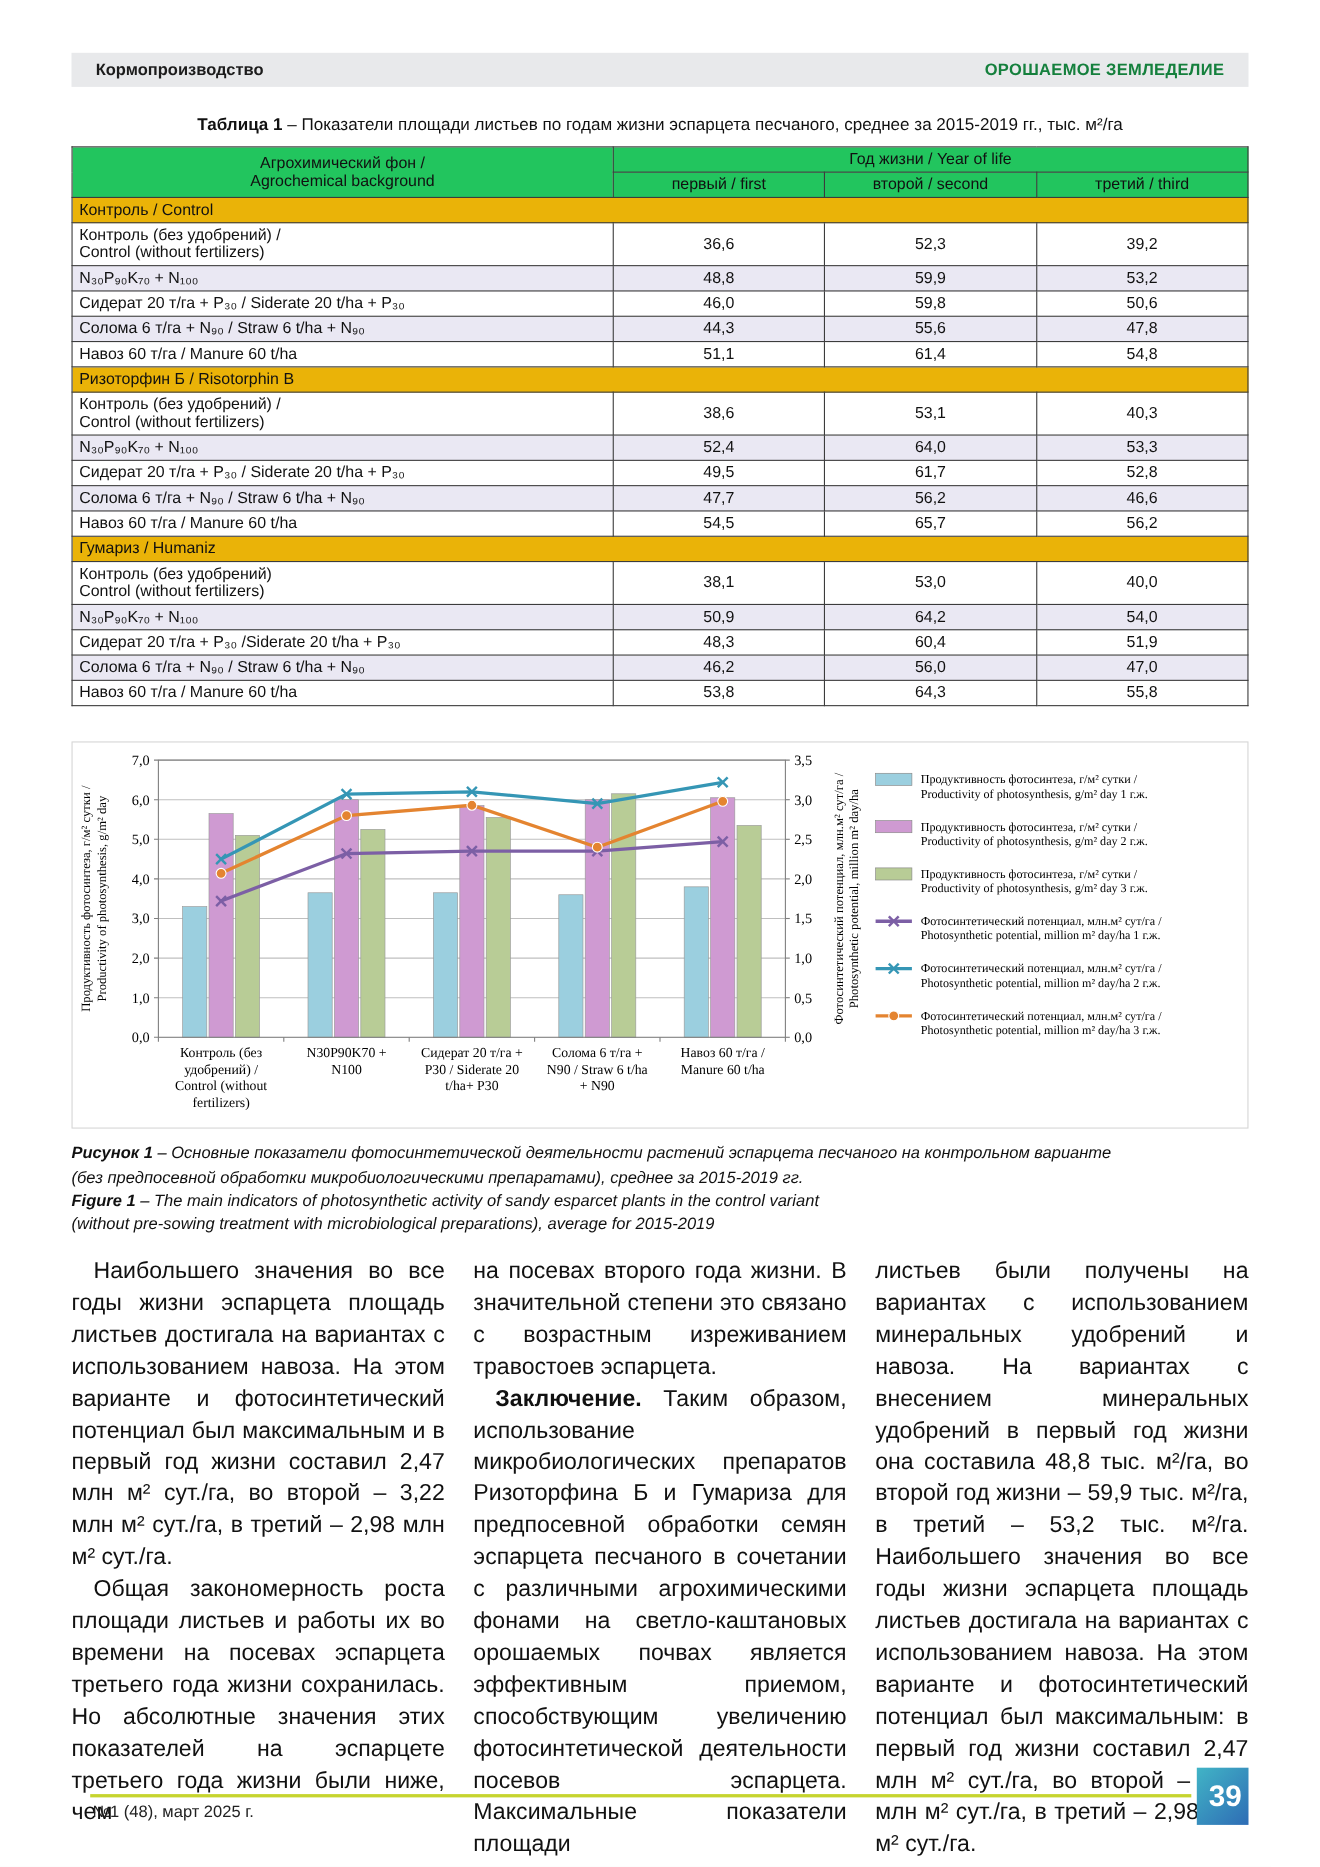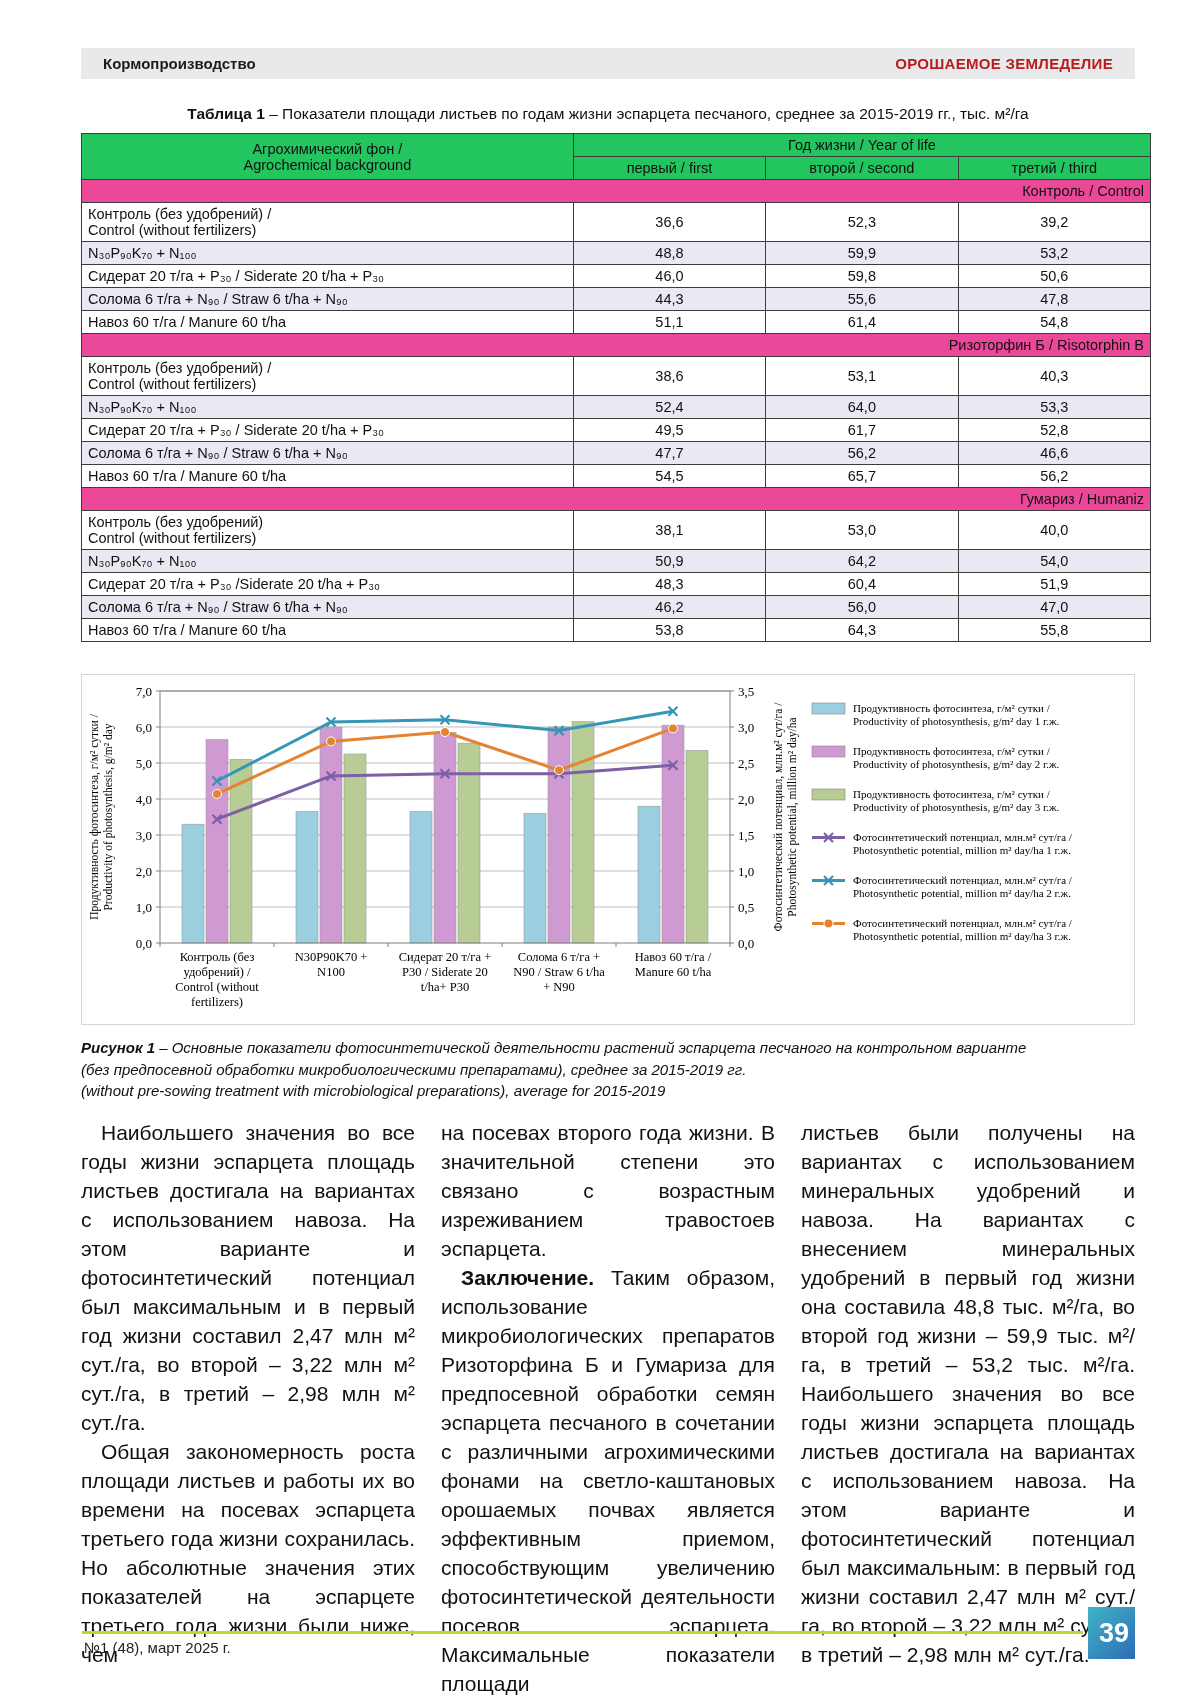--- a/index.html
+++ b/index.html
@@ -1,30 +1,30 @@
 <!DOCTYPE html>
 <html lang="ru"><head>
 <meta charset="utf-8">
 <style>
   * { box-sizing: border-box; }
   html, body { margin:0; padding:0; }
   body { width:1200px; background:#f4f4f4; font-family:"Liberation Sans", sans-serif; color:#111; }
-  .page { position:relative; width:1200px; height:1697px; background:#ffffff; overflow:hidden;padding-left:16px; }
+  .page { position:relative; width:1200px; height:1697px; background:#ffffff; overflow:hidden; }
 
   .header-strip { margin:48px 65px 0; background:#e8e9eb; display:flex; justify-content:space-between; align-items:center; padding:7px 22px; }
   .hdr-left  { font-weight:bold; font-size:15px; color:#1c1c1c; }
-  .hdr-right { font-weight:bold; font-size:15px; color:#b91c1c; letter-spacing:0.3px; }
+  .hdr-right { font-weight:bold; font-size:15px; color:#15803d; letter-spacing:0.3px; }
 
   .table-title { text-align:center; font-size:15.5px; margin:24px 65px 8px; line-height:1.45; }
 
   table.main { border-collapse:collapse; width:1070px; margin:2px 65px 0; font-size:14.5px; table-layout:fixed; }
   table.main th, table.main td { border:1px solid #3c3c3c; padding:3px 6px; }
   table.main thead th { background:#22c55e; font-weight:normal; text-align:center; vertical-align:middle; }
   .lblh { white-space:pre-line; }
-  tr.section-row td { background:#ec4899; text-align:right; }
+  tr.section-row td { background:#eab308; text-align:left; }
   td.lbl { text-align:left; padding-left:10px; white-space:pre-line; background:#fff; }
   td.val { text-align:center; background:#fff; }
   tr.alt td { background:#eae8f3; }
 
   .chart-wrap { margin:32px 65px 0; border:1px solid #d6d6d6; background:#fff; }
 
   .caption { text-align:left; font-size:15px; line-height:1.42; margin:12px 65px 0;font-style:italic; }
 
   .columns { display:flex; gap:26px; margin:18px 65px 0; }
   .col { flex:1; font-size:21px; line-height:1.38; text-align:justify; }
@@ -308,20 +308,21 @@
         <line x1="730" y1="248.5" x2="763" y2="248.5" stroke="#e48430" stroke-width="3"></line>
         <circle cx="746.5" cy="248.5" r="4.5" fill="#e48430" stroke="#ffffff" stroke-width="1"></circle>
         <text x="771" y="252" font-size="11" text-anchor="start" font-family="Liberation Serif, DejaVu Serif, serif" fill="#000">Фотосинтетический потенциал, млн.м² сут/га /</text>
         <text x="771" y="265" font-size="11" text-anchor="start" font-family="Liberation Serif, DejaVu Serif, serif" fill="#000">Photosynthetic potential, million m²  day/ha 3 г.ж.</text>
       </svg>
   </div>
 
   <div class="caption" id="figure-caption">
       <div><b>Рисунок 1</b> – Основные показатели фотосинтетической деятельности растений эспарцета песчаного на контрольном варианте</div>
       <div>(без предпосевной обработки микробиологическими препаратами), среднее за 2015-2019 гг.</div>
+      <div><b>Figure 1</b> – The main indicators of photosynthetic activity of sandy esparcet plants in the control variant</div>
       <div>(without pre-sowing treatment with microbiological preparations), average for 2015-2019</div>
     </div>
 
   <div class="columns">
     <div class="col">
         <p class="ind">Наибольшего значения во все годы жизни эспарцета площадь листьев достигала на вариантах с использованием навоза. На этом варианте и фотосинтетический потенциал был максимальным и в первый год жизни составил 2,47 млн м² сут./га, во второй – 3,22 млн м² сут./га, в третий – 2,98 млн м² сут./га.</p>
         <p class="ind">Общая закономерность роста площади листьев и работы их во времени на посевах эспарцета третьего года жизни сохранилась. Но абсолютные значения этих показателей на эспарцете третьего года жизни были ниже, чем</p>
       </div>
     <div class="col">
         <p class="noind">на посевах второго года жизни. В значительной степени это связано с возрастным изреживанием травостоев эспарцета.</p>

